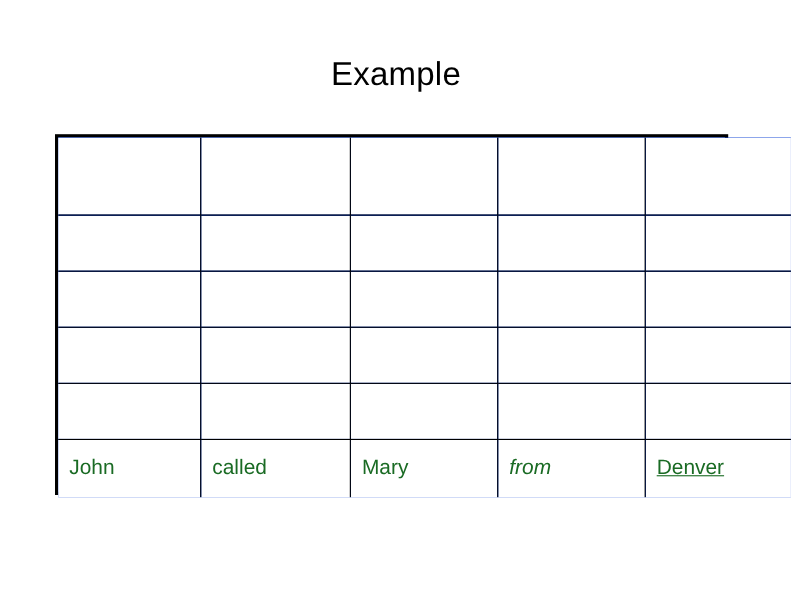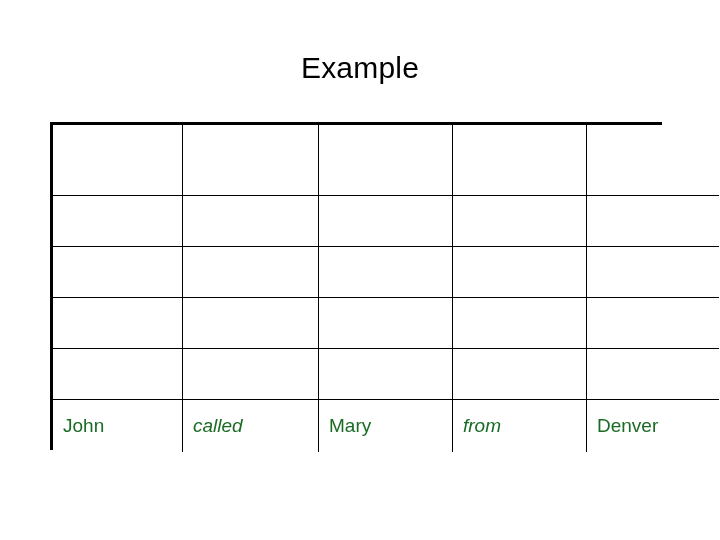--- a/index.html
+++ b/index.html
@@ -78,24 +78,24 @@
   }
 
   
   table.grid tr:first-child td { border-top: 0; }
   table.grid tr:last-child  td { border-bottom: 0; }
   table.grid td:first-child  { border-left: 0; }
   table.grid td:last-child   { border-right: 0; }
 
   
   .col-0 { width: 119px; }
-  .col-1 { width: 125px; font-style: italic; }
+  .col-1 { width: 125px; }
   .col-2 { width: 123px; }
   .col-3 { width: 123px; font-style: italic; }
-  .col-4 { width: 122px; }
+  .col-4 { width: 122px; text-decoration: underline; }
 
   
   .row-tall  { height: 70px; }
   .row-mid   { height: 51px; }
   .row-last  { height: 53px; }
 
   .cell-empty { color: transparent; }
 </style>
 </head>
 <body>

